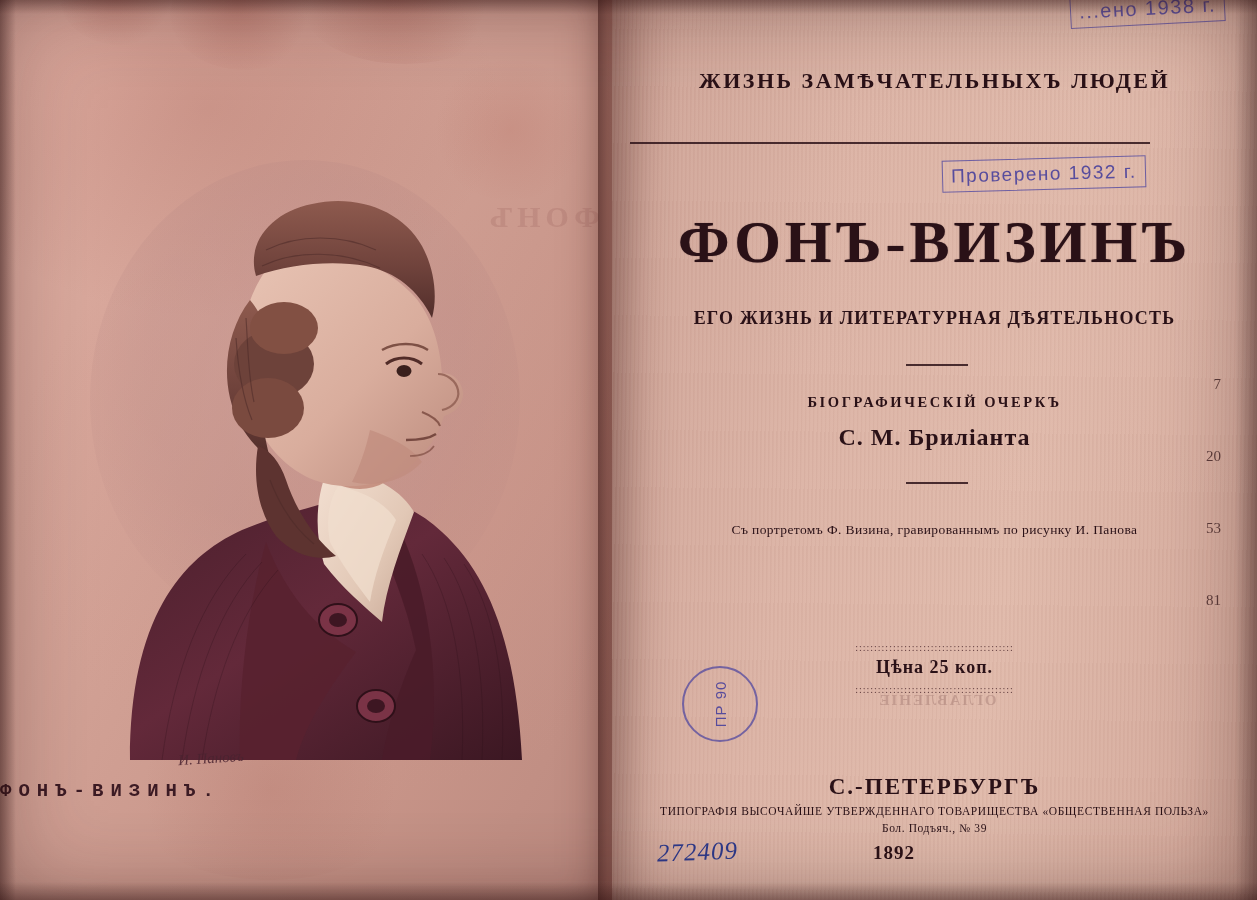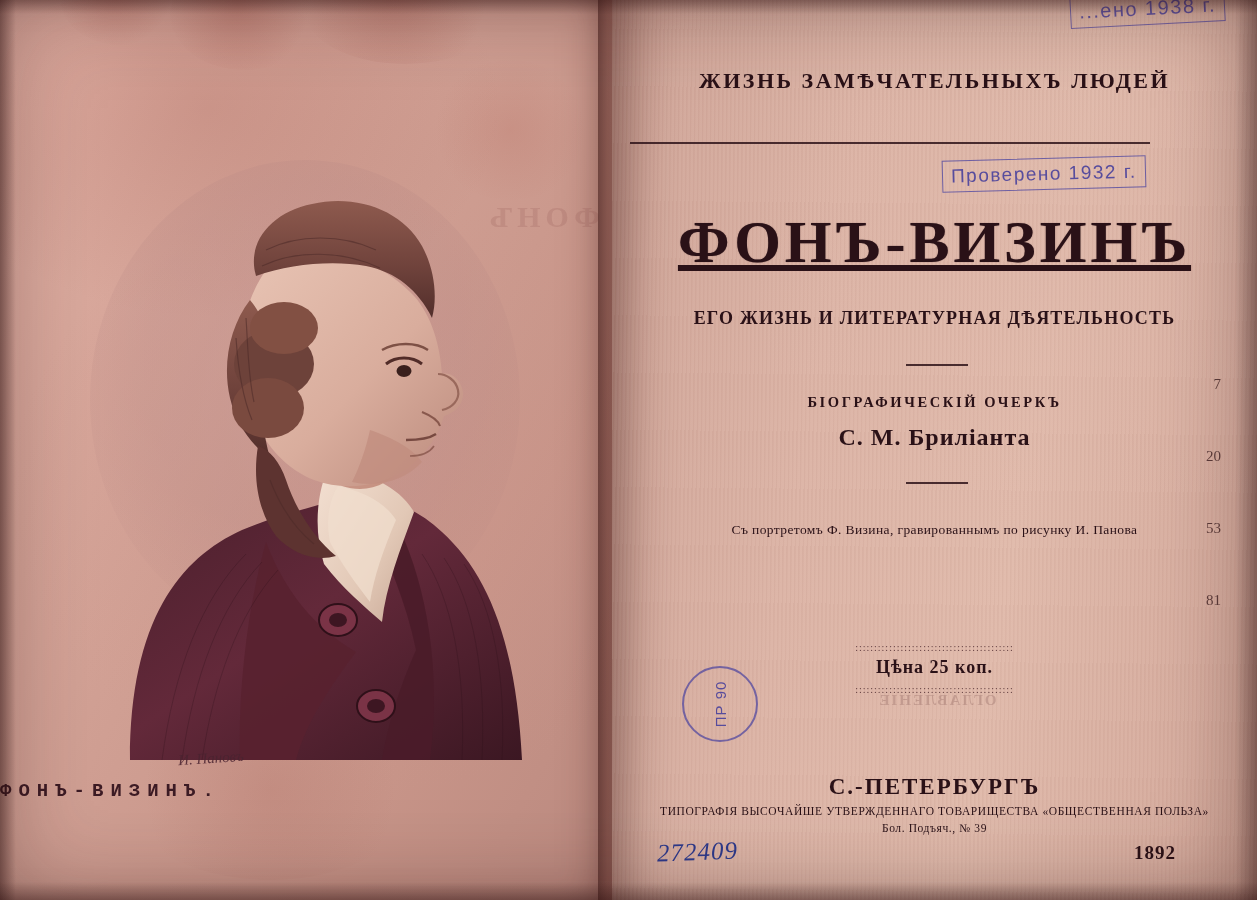--- a/index.html
+++ b/index.html
@@ -143,21 +143,20 @@
     position: absolute;
     height: 1.5px;
     background: #2e1319;
     opacity: 0.85;
   }
   .rule-top   { left: 18px;  top: 126px; width: 520px; }
   .main-title {
     position: absolute; left: 0; top: 192px; width: 645px;
     font-size: 60px; font-weight: bold; letter-spacing: 4px;
     text-shadow: 0 0 1px rgba(40,15,20,0.5);
-    text-decoration: underline;
   }
   .subtitle {
     position: absolute; left: 0; top: 292px; width: 645px;
     font-size: 18px; font-weight: bold; letter-spacing: 1.2px;
   }
   .rule-short-1 { left: 294px; top: 348px; width: 62px; }
   .kind {
     position: absolute; left: 0; top: 378px; width: 645px;
     font-size: 14.5px; font-weight: bold; letter-spacing: 2.6px;
   }
@@ -187,21 +186,21 @@
   .imprint {
     position: absolute; left: 0; top: 789px; width: 645px;
     font-size: 11.5px; letter-spacing: 0.6px;
   }
   .imprint2 {
     position: absolute; left: 0; top: 806px; width: 645px;
     font-size: 11.5px; letter-spacing: 0.6px;
   }
   .year {
     position: absolute; left: 0; top: 826px; width: 564px;
-    font-size: 19px; font-weight: bold; letter-spacing: 1px; text-align: right;
+    font-size: 19px; font-weight: bold; letter-spacing: 1px;
   }
 
   
   .bleed-numbers {
     position: absolute; right: 36px; top: 348px;
     width: 40px; text-align: right;
     color: rgba(50,22,24,0.75);
     font-size: 15px;
     line-height: 72px;
   }

